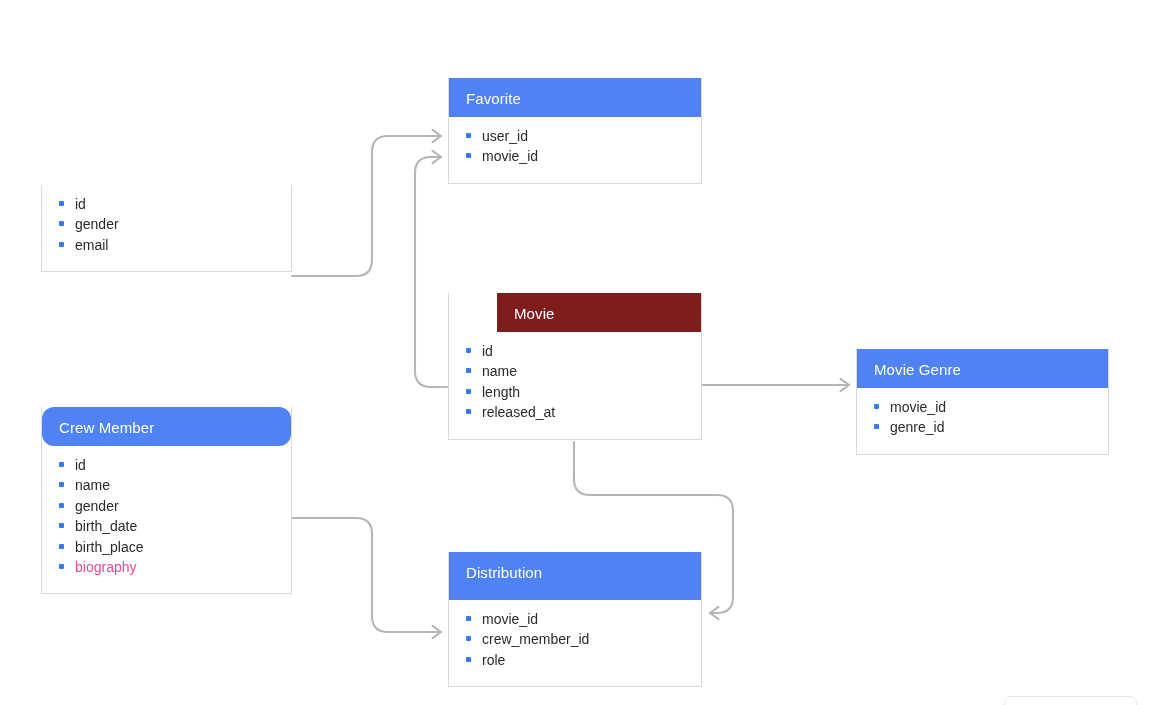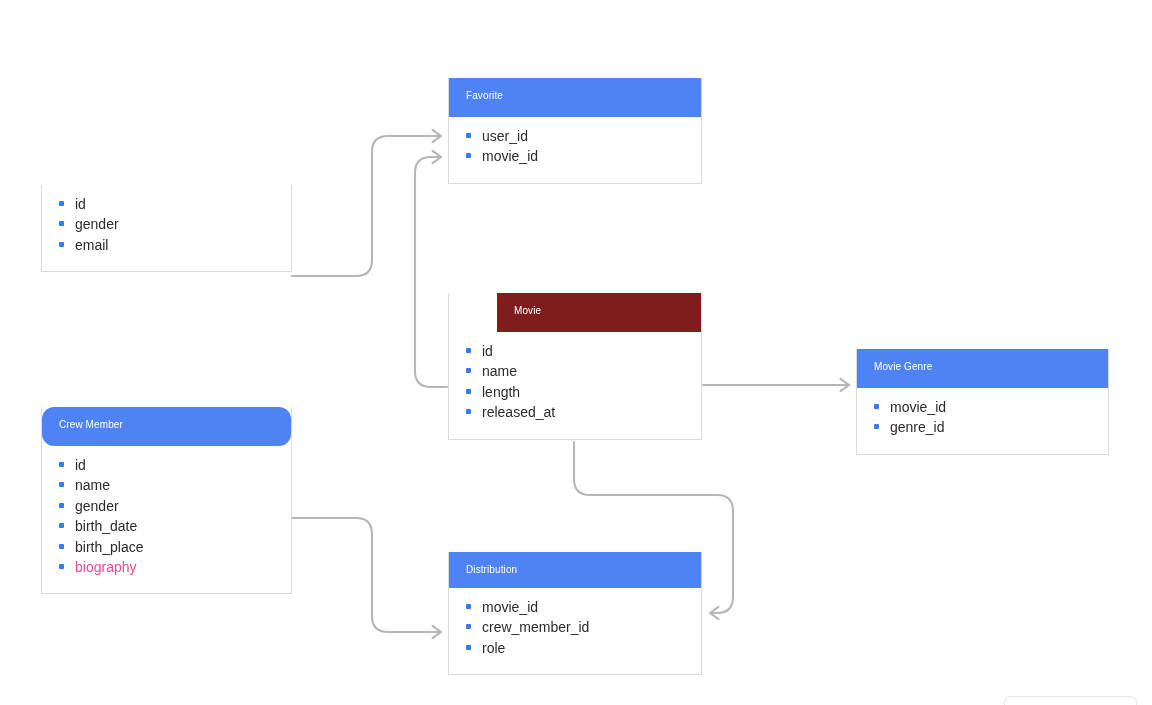--- a/index.html
+++ b/index.html
@@ -31,21 +31,21 @@
     box-sizing: border-box;
     background: #ffffff;
     border: 1px solid #d9dadb;
     border-top: none;
     box-shadow: 0 0 0 0 rgba(0,0,0,0);
   }
   .entity-header {
     box-sizing: border-box;
     background: #4f82f3;
     color: #ffffff;
-    font-size: 10px;
+    font-size: 15px;
     line-height: 1;
     padding: 13px 0 13px 17px;
     letter-spacing: 0.1px;
     white-space: nowrap;
   }
   .entity-body {
     box-sizing: border-box;
     padding: 12px 0 13px 0;
     background: #ffffff;
   }
@@ -182,21 +182,21 @@
             <span class="field-bullet" style="background: rgb(47, 124, 246);"></span>
             <span class="field-label" style="color: rgb(43, 43, 43);">birth_place</span>
           </div>
           <div class="field-row">
             <span class="field-bullet" style="background: rgb(47, 124, 246);"></span>
             <span class="field-label" style="color: #ec4899;">biography</span>
           </div>
         </div>
       </div>
       <div class="entity" style="left: 448px; top: 552px; width: 254px;">
-        <div class="entity-header" style="background: rgb(79, 130, 243); color: rgb(255, 255, 255); height: 36px;">Distribution</div>
+        <div class="entity-header" style="background: rgb(79, 130, 243); color: rgb(255, 255, 255); height: 48px;">Distribution</div>
         <div class="entity-body">
           <div class="field-row">
             <span class="field-bullet" style="background: rgb(47, 124, 246);"></span>
             <span class="field-label" style="color: rgb(43, 43, 43);">movie_id</span>
           </div>
           <div class="field-row">
             <span class="field-bullet" style="background: rgb(47, 124, 246);"></span>
             <span class="field-label" style="color: rgb(43, 43, 43);">crew_member_id</span>
           </div>
           <div class="field-row">

